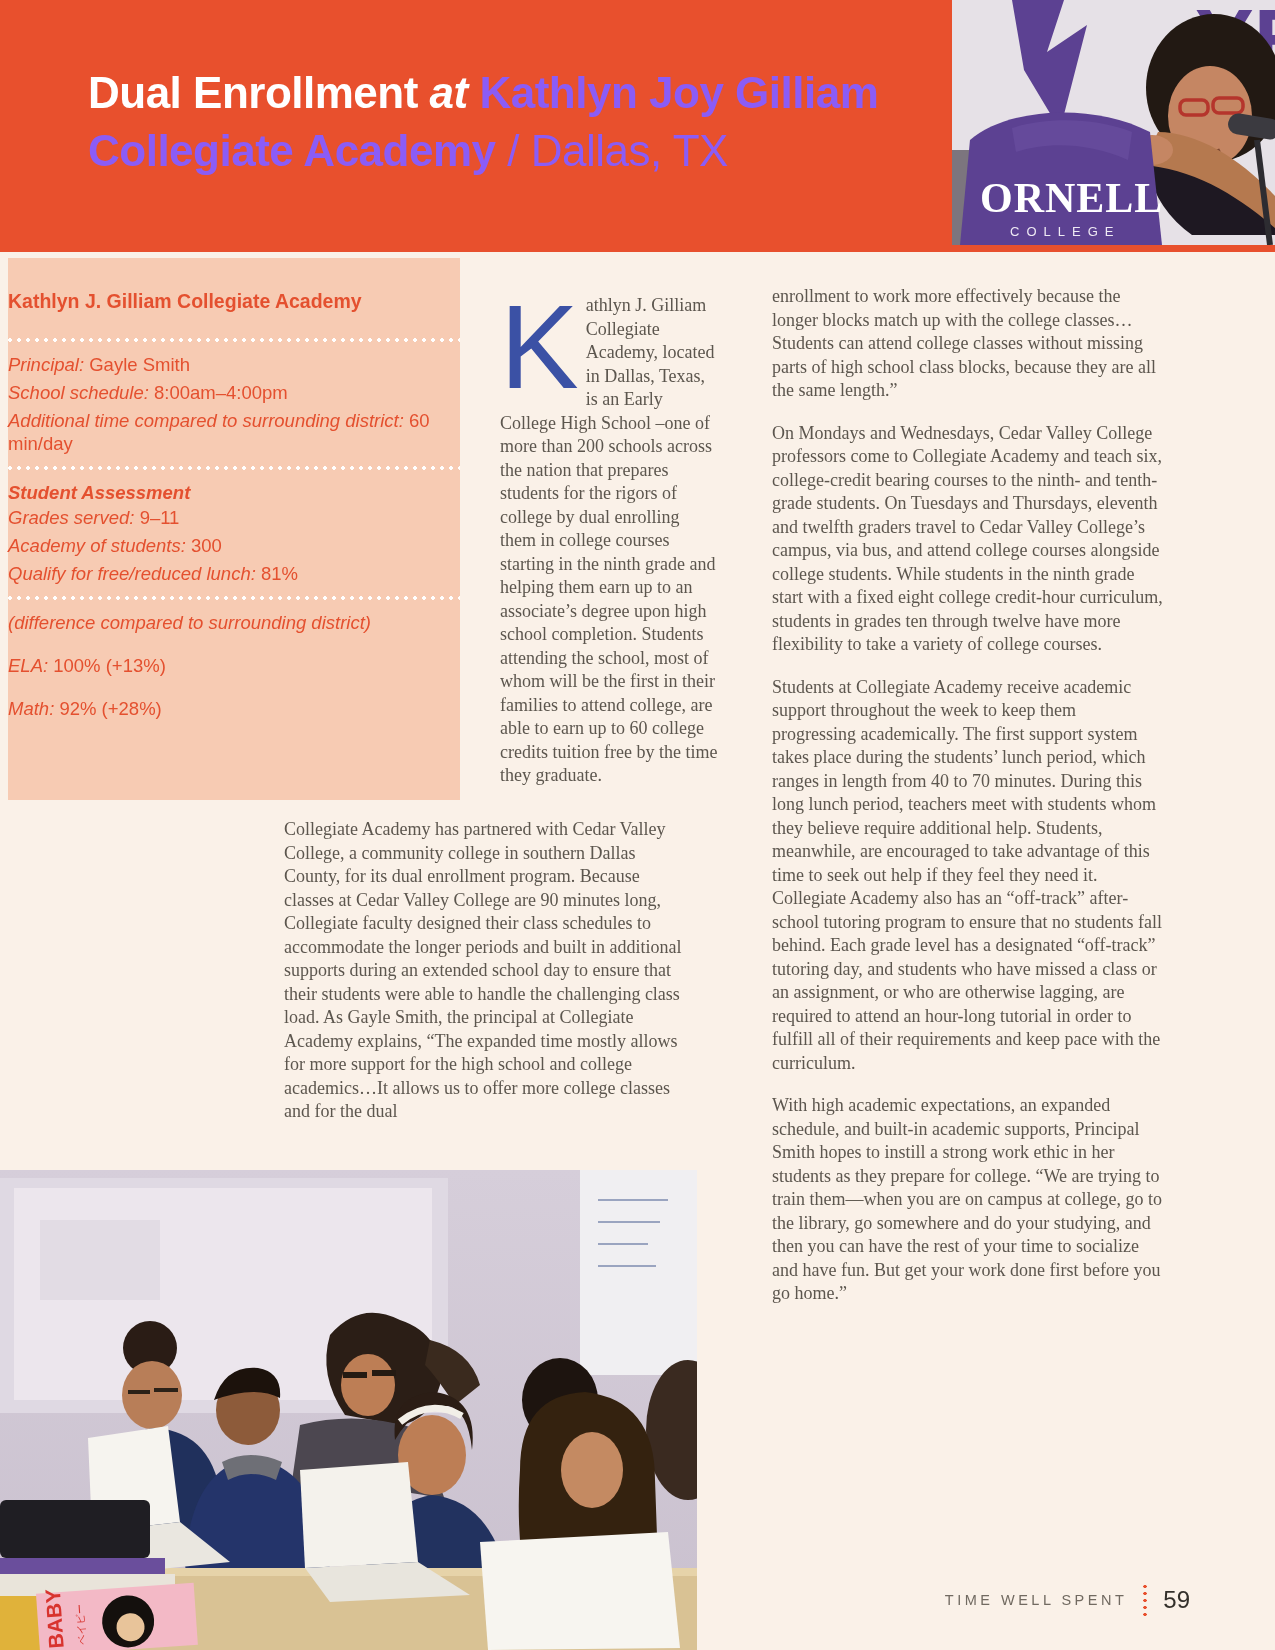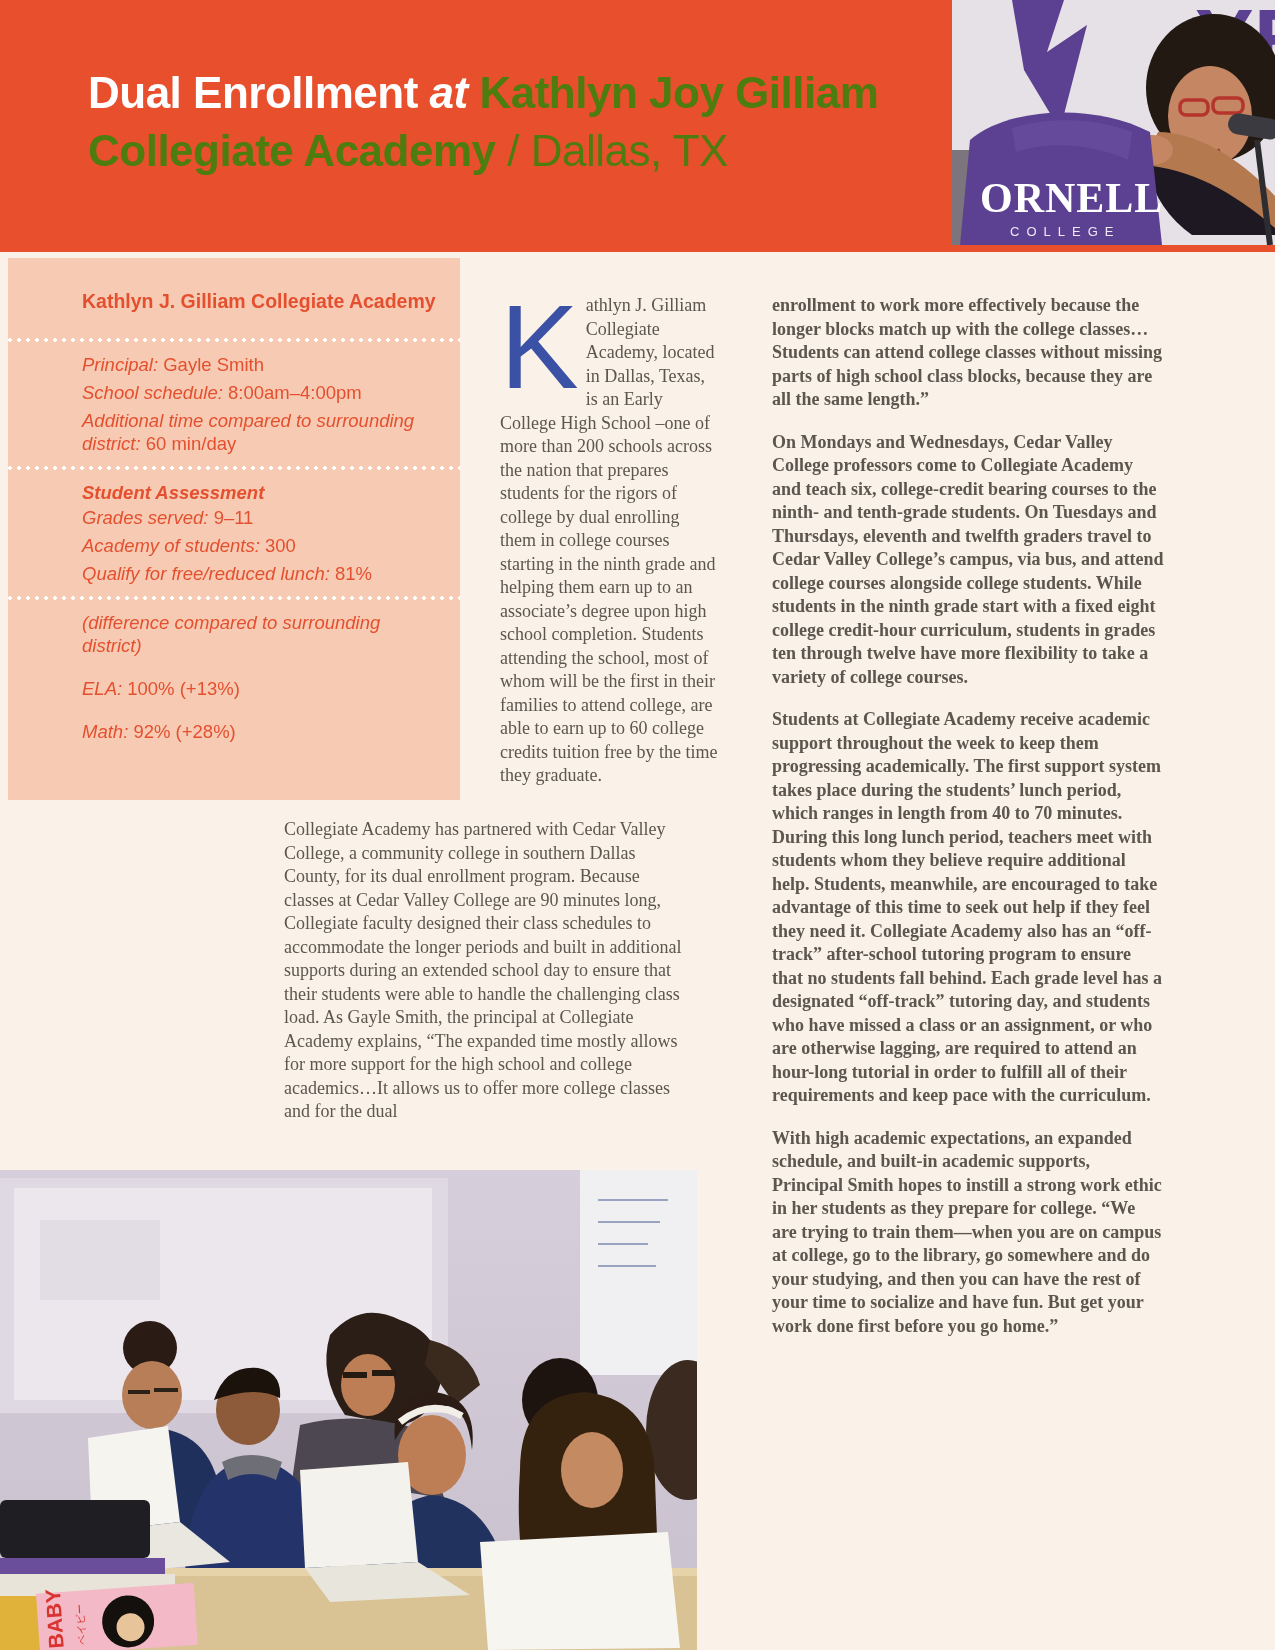--- a/index.html
+++ b/index.html
@@ -8,49 +8,49 @@
     background:#FAF1E8; overflow:hidden;
     font-family:"Liberation Serif", serif;
   }
   
   #header-band{position:absolute;left:0;top:0;width:1275px;height:252px;background:#E8502D;}
   #header-title{
     position:absolute;left:88px;top:64px;width:840px;
     font-family:"Liberation Sans", sans-serif;font-weight:bold;
     font-size:44px;line-height:58px;letter-spacing:-0.5px;color:#ffffff;margin:0;
   }
-  #header-title .yellow{color:#4d7c0f;}
+  #header-title .yellow{color:#8b5cf6;}
   #header-title .light{font-weight:normal;}
   #header-title em{font-style:italic;margin-top:44px;}
   .title-line{display:block;white-space:nowrap;}
   
   #hero-photo{position:absolute;left:952px;top:0;width:323px;height:245px;}
   
   #infobox{
     position:absolute;left:8px;top:258px;width:452px;height:542px;
     background:#F7CBB3;color:#E4502F;
     font-family:"Liberation Sans", sans-serif;font-size:18.5px;line-height:23px;
   }
-  #infobox .pad{padding-left:74px;padding-right:20px;}
+  #infobox .pad{padding-right:20px;}
   #infobox .box-title{font-weight:bold;font-size:19.5px;margin:0;padding-top:32px;padding-bottom:14px;}
   .dotted-h{
     height:4px;margin:11px 0;
     background-image:radial-gradient(circle at 2px 2px,#ffffff 1.7px,rgba(255,255,255,0) 2.1px);
     background-size:9px 4px;background-repeat:repeat-x;
   }
   #infobox p{margin:0 0 5px 0;}
   #infobox .lbl{font-style:italic;}
   #infobox .sec-head{font-weight:bold;font-style:italic;margin-bottom:2px;}
   #infobox .sec-sub{font-style:italic;margin-bottom:7px;}
   #infobox .stat{margin-top:20px;}
   
   .bodytext{color:#5C564E;font-size:18px;line-height:23.5px;}
   #col1{position:absolute;left:500px;top:294px;width:218px;}
   #col1b{position:absolute;left:284px;top:818px;width:410px;}
-  #col2{position:absolute;left:772px;top:294px;width:392px;font-weight:bold;}
+  #col2{position:absolute;left:772px;top:285px;width:392px;}
   #col2 p{margin:0 0 19px 0;}
   .dropcap{
     float:left;font-family:"Liberation Sans", sans-serif;
     font-size:118px;line-height:98px;color:#3B51A5;
     margin:4px 7px 0 0;
   }
   
   #classroom-photo{position:absolute;left:0;top:1170px;width:697px;height:480px;}
   
   #footer{
@@ -204,14 +204,19 @@
 
     <g transform="rotate(-4 120 450)">
       <rect x="38" y="418" width="158" height="62" fill="#F3B9C6"></rect>
       <circle cx="128" cy="452" r="26" fill="#14100D"></circle>
       <circle cx="130" cy="458" r="14" fill="#E8C49A"></circle>
       <text x="62" y="474" transform="rotate(-90 62 474)" font-family="Liberation Sans, sans-serif" font-weight="bold" font-size="21" fill="#D8332E">BABY</text>
       <text x="84" y="472" transform="rotate(-90 84 472)" font-family="DejaVu Sans, sans-serif" font-size="10" fill="#D8332E">ベイビー</text>
     </g>
   </svg>
 
+  <div id="footer">
+    <span class="brand">TIME WELL SPENT</span>
+    <span class="dotted-v"></span>
+    <span class="pagenum">59</span>
+  </div>
 
 </div>
 
 </body></html>

